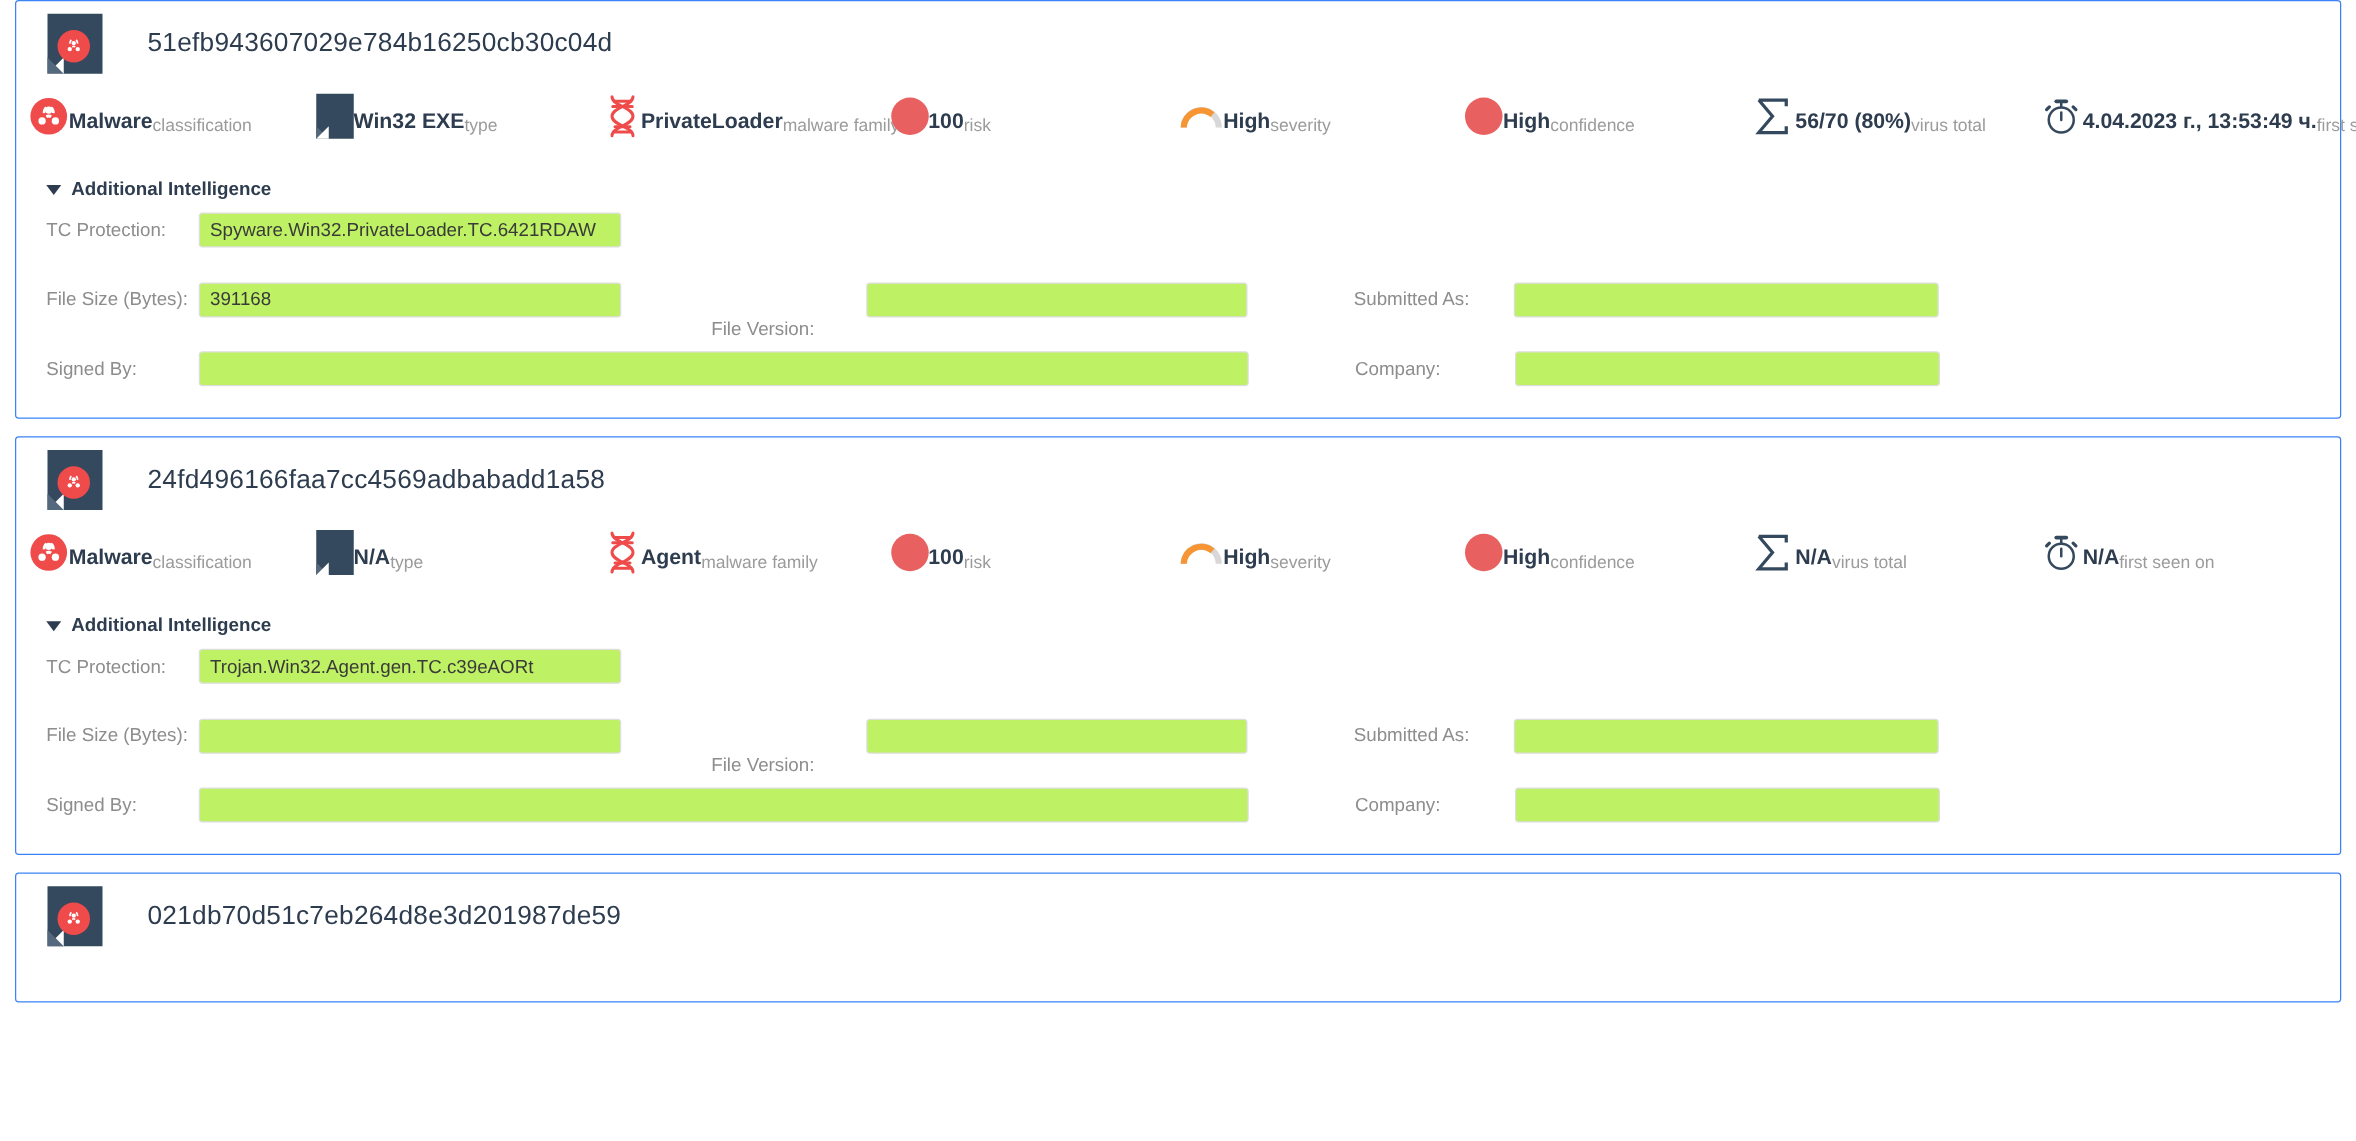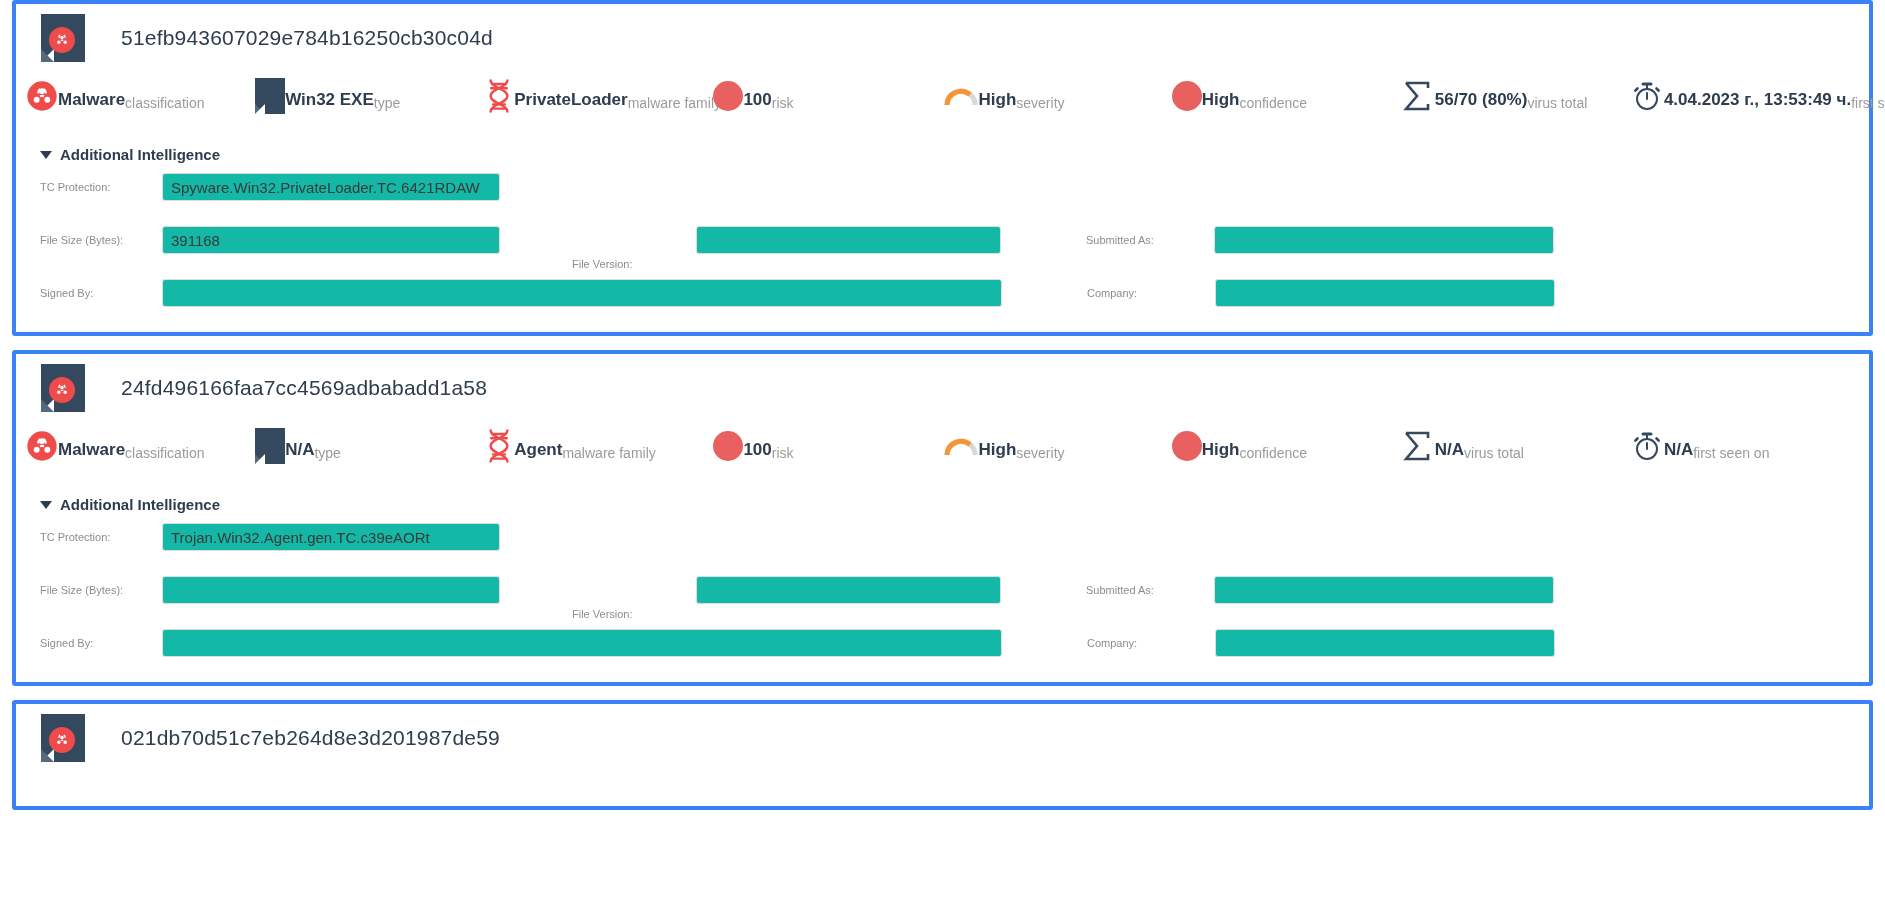--- a/index.html
+++ b/index.html
@@ -10,21 +10,21 @@
     font-family: "Liberation Sans", sans-serif;
   }
   body { width: 1885px; height: 913px; overflow: hidden; position: relative; }
 
   .page { width: 1885px; padding: 0; }
 
   
   .card {
     position: relative;
     margin: 0 12px 14px 12px;
-    border: 4px solid #3b82f6;
+    border: 1px solid #3b82f6;
     border-radius: 3px;
     background: #fff;
   }
 
   
   .card-head {
     display: flex;
     align-items: center;
     padding: 10px 0 4px 25px;
   }
@@ -120,33 +120,33 @@
     border-top: 8px solid #2d3c4e;
   }
 
   .form { padding: 6px 20px 16px 24px; }
   .form-row {
     display: flex;
     align-items: center;
     margin-bottom: 9px;
   }
   .f-label {
-    font-size: 11px;
+    font-size: 15px;
     color: #8d8d8d;
     white-space: nowrap;
   }
   .f-input {
     border: 1px solid #dddddd;
     border-radius: 3px;
     height: 28px;
     font-size: 15px;
     color: #3a3a3a;
     padding: 0 8px;
     font-family: "Liberation Sans", sans-serif;
-    background: #14b8a6;
+    background: #bef264;
     outline: none;
   }
   .c1 { width: 122px; }
   .in-short { width: 338px; }
   .in-long  { width: 840px; }
   .gap-mid  { width: 72px; }
   .lab-mid  { width: 124px; margin-top: 48px; }
   .in-mid   { width: 305px; }
   .gap-r    { width: 85px; }
   .lab-r    { width: 128px; }

